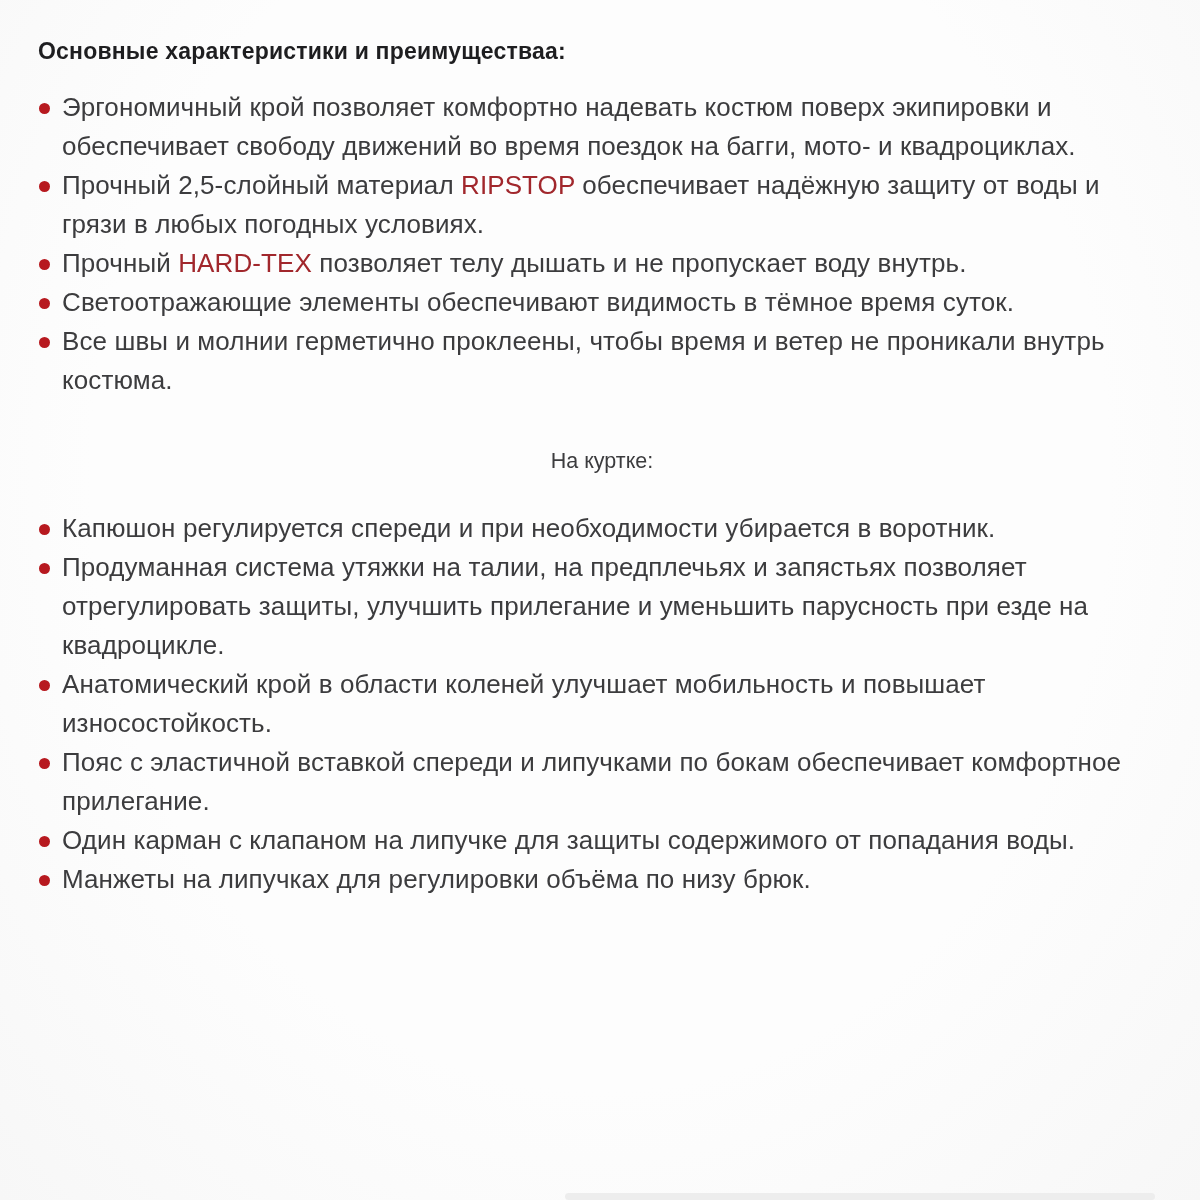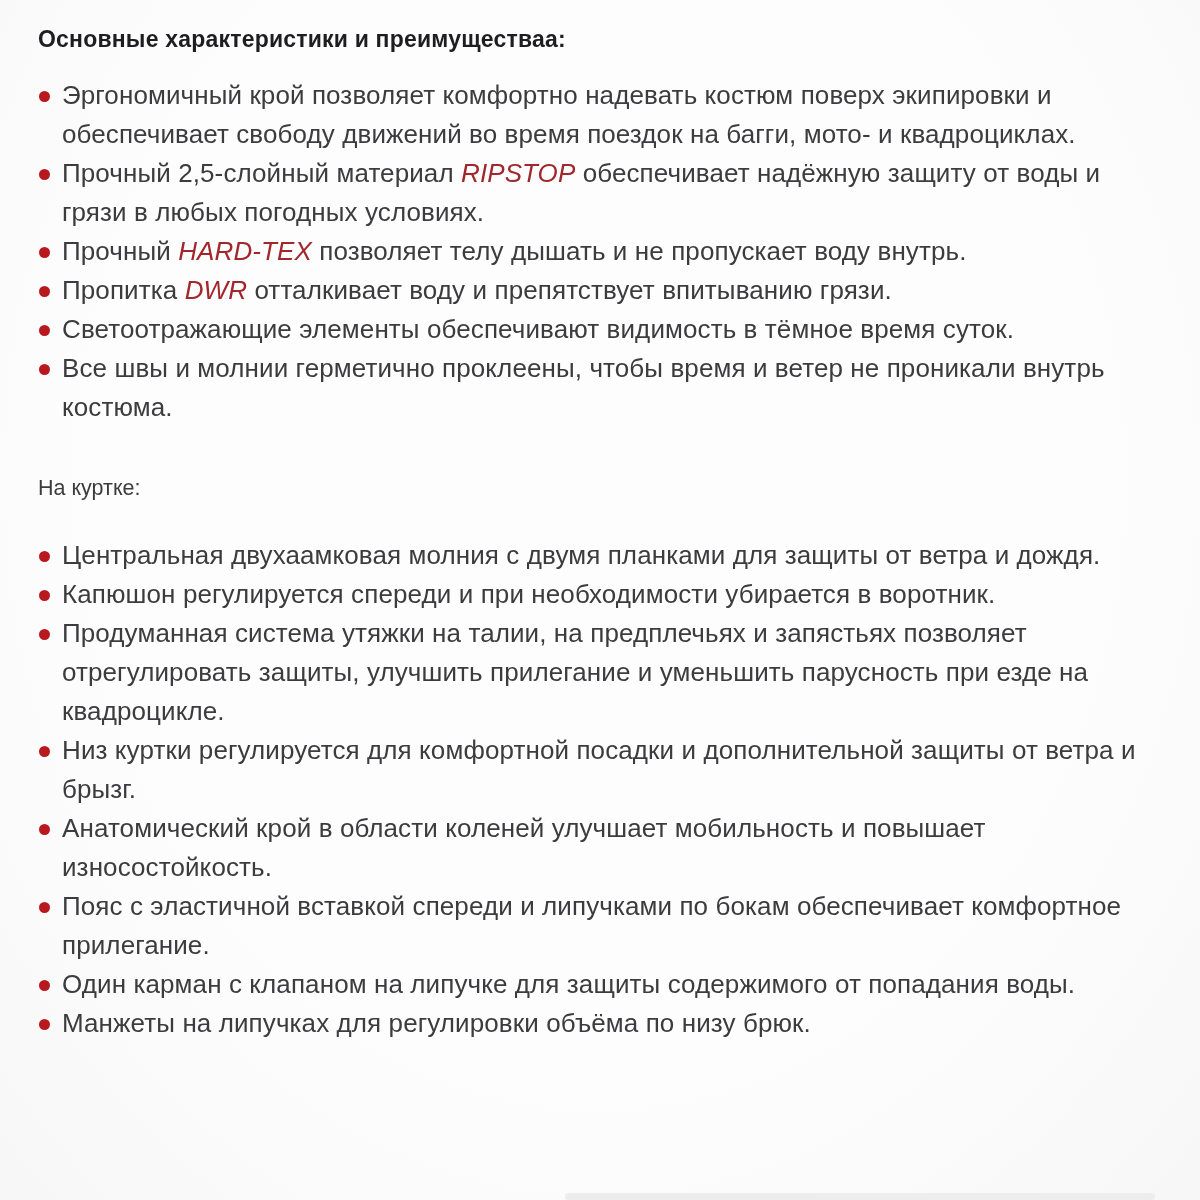--- a/index.html
+++ b/index.html
@@ -9,39 +9,40 @@
     width: 1200px;
     height: 1200px;
     overflow: hidden;
     font-family: "Liberation Sans", "DejaVu Sans", sans-serif;
   }
   .page {
     position: relative;
     width: 1200px;
     height: 1200px;
     box-sizing: border-box;
-    padding: 24px 34px 0 38px;
+    padding: 36px 34px 0 38px;
     background:
       radial-gradient(ellipse at 50% 40%, #fdfdfd 60%, #f7f7f7 100%);
     color: #3c3c3e;
   }
   .doc-title {
     font-size: 23px;
     font-weight: bold;
     line-height: 30px;
     letter-spacing: 0.2px;
     color: #1e1e20;
     margin: 0 0 22px 0;
   }
   .section-heading {
     font-size: 21.5px;
     line-height: 39px;
     color: #3c3c3e;
     margin: 42px 0 28px 0;
     font-weight: normal;
+    text-align: center;
   }
   ul.feature-list {
     list-style: none;
     margin: 0;
     padding: 0;
     font-size: 26px;
     line-height: 39px;
     letter-spacing: 0.1px;
   }
   ul.feature-list li {
@@ -54,21 +55,20 @@
     position: absolute;
     left: 1px;
     top: 15px;
     width: 11px;
     height: 11px;
     border-radius: 50%;
     background: var(--bullet-color, #b7191f);
   }
   .hl {
     color: var(--accent-color, #a1272c);
-    font-style: italic;
   }
   .bottom-scrollbar {
     position: absolute;
     bottom: 0;
     left: 565px;
     width: 590px;
     height: 7px;
     border-radius: 4px;
     background: #ededed;
   }
@@ -77,30 +77,27 @@
 <body>
 
 <div class="page" style="--accent-color: #a1272c; --bullet-color: #b7191f;">
   <h1 class="doc-title">Основные характеристики и преимуществаа:</h1>
 
   <div id="sections">
       <ul class="feature-list">
         <li><span>Эргономичный крой позволяет комфортно надевать костюм поверх экипировки и обеспечивает свободу движений во время поездок на багги, мото- и квадроциклах.</span></li>
         <li><span>Прочный 2,5-слойный материал </span><span class="hl">RIPSTOP</span><span> обеспечивает надёжную защиту от воды и грязи в любых погодных условиях.</span></li>
         <li><span>Прочный </span><span class="hl">HARD-TEX</span><span> позволяет телу дышать и не пропускает воду внутрь.</span></li>
-        <li><span>Пропитка </span><span class="hl">DWR</span><span> отталкивает воду и препятствует впитыванию грязи.</span></li>
         <li><span>Светоотражающие элементы обеспечивают видимость в тёмное время суток.</span></li>
         <li><span>Все швы и молнии герметично проклеены, чтобы время и ветер не проникали внутрь костюма.</span></li>
       </ul>
       <div class="section-heading">На куртке:</div>
       <ul class="feature-list">
-        <li><span>Центральная двухаамковая молния с двумя планками для защиты от ветра и дождя.</span></li>
         <li><span>Капюшон регулируется спереди и при необходимости убирается в воротник.</span></li>
         <li><span>Продуманная система утяжки на талии, на предплечьях и запястьях позволяет отрегулировать защиты, улучшить прилегание и уменьшить парусность при езде на квадроцикле.</span></li>
-        <li><span>Низ куртки регулируется для комфортной посадки и дополнительной защиты от ветра и брызг.</span></li>
       </ul>
       <ul class="feature-list">
         <li><span>Анатомический крой в области коленей улучшает мобильность и повышает износостойкость.</span></li>
         <li><span>Пояс с эластичной вставкой спереди и липучками по бокам обеспечивает комфортное прилегание.</span></li>
         <li><span>Один карман с клапаном на липучке для защиты содержимого от попадания воды.</span></li>
         <li><span>Манжеты на липучках для регулировки объёма по низу брюк.</span></li>
       </ul>
     </div>
 
   <div class="bottom-scrollbar"></div>

